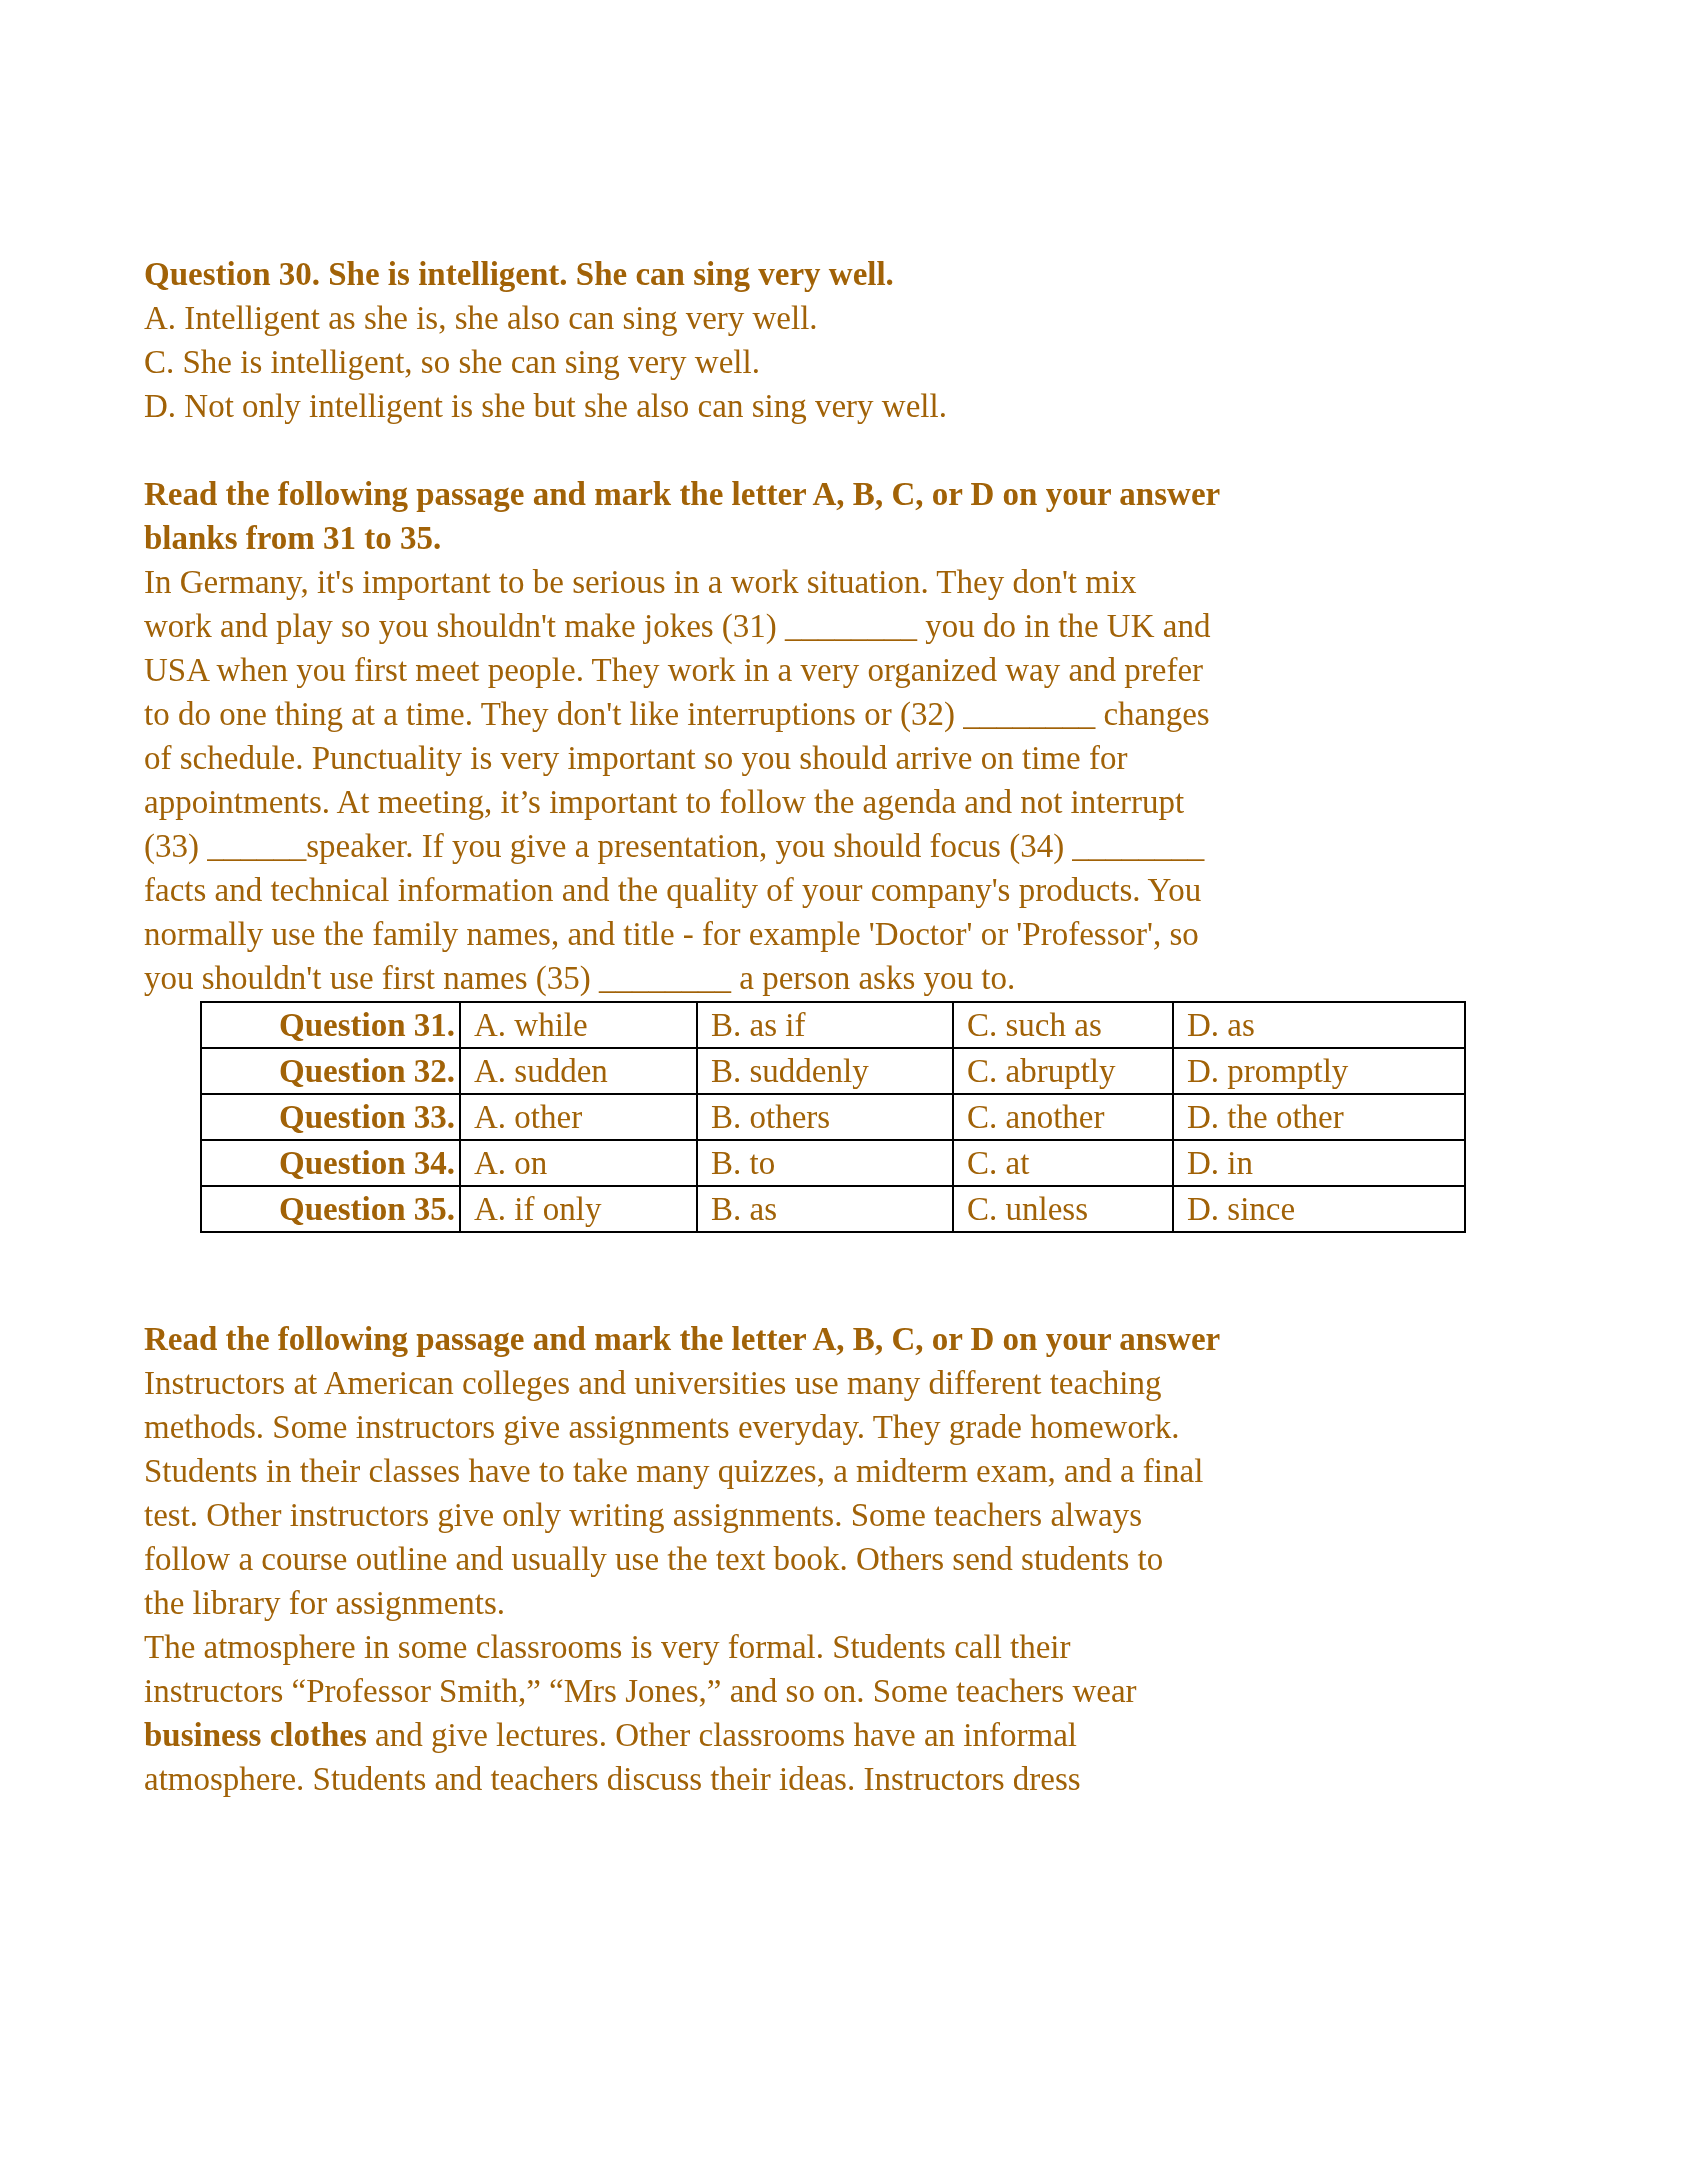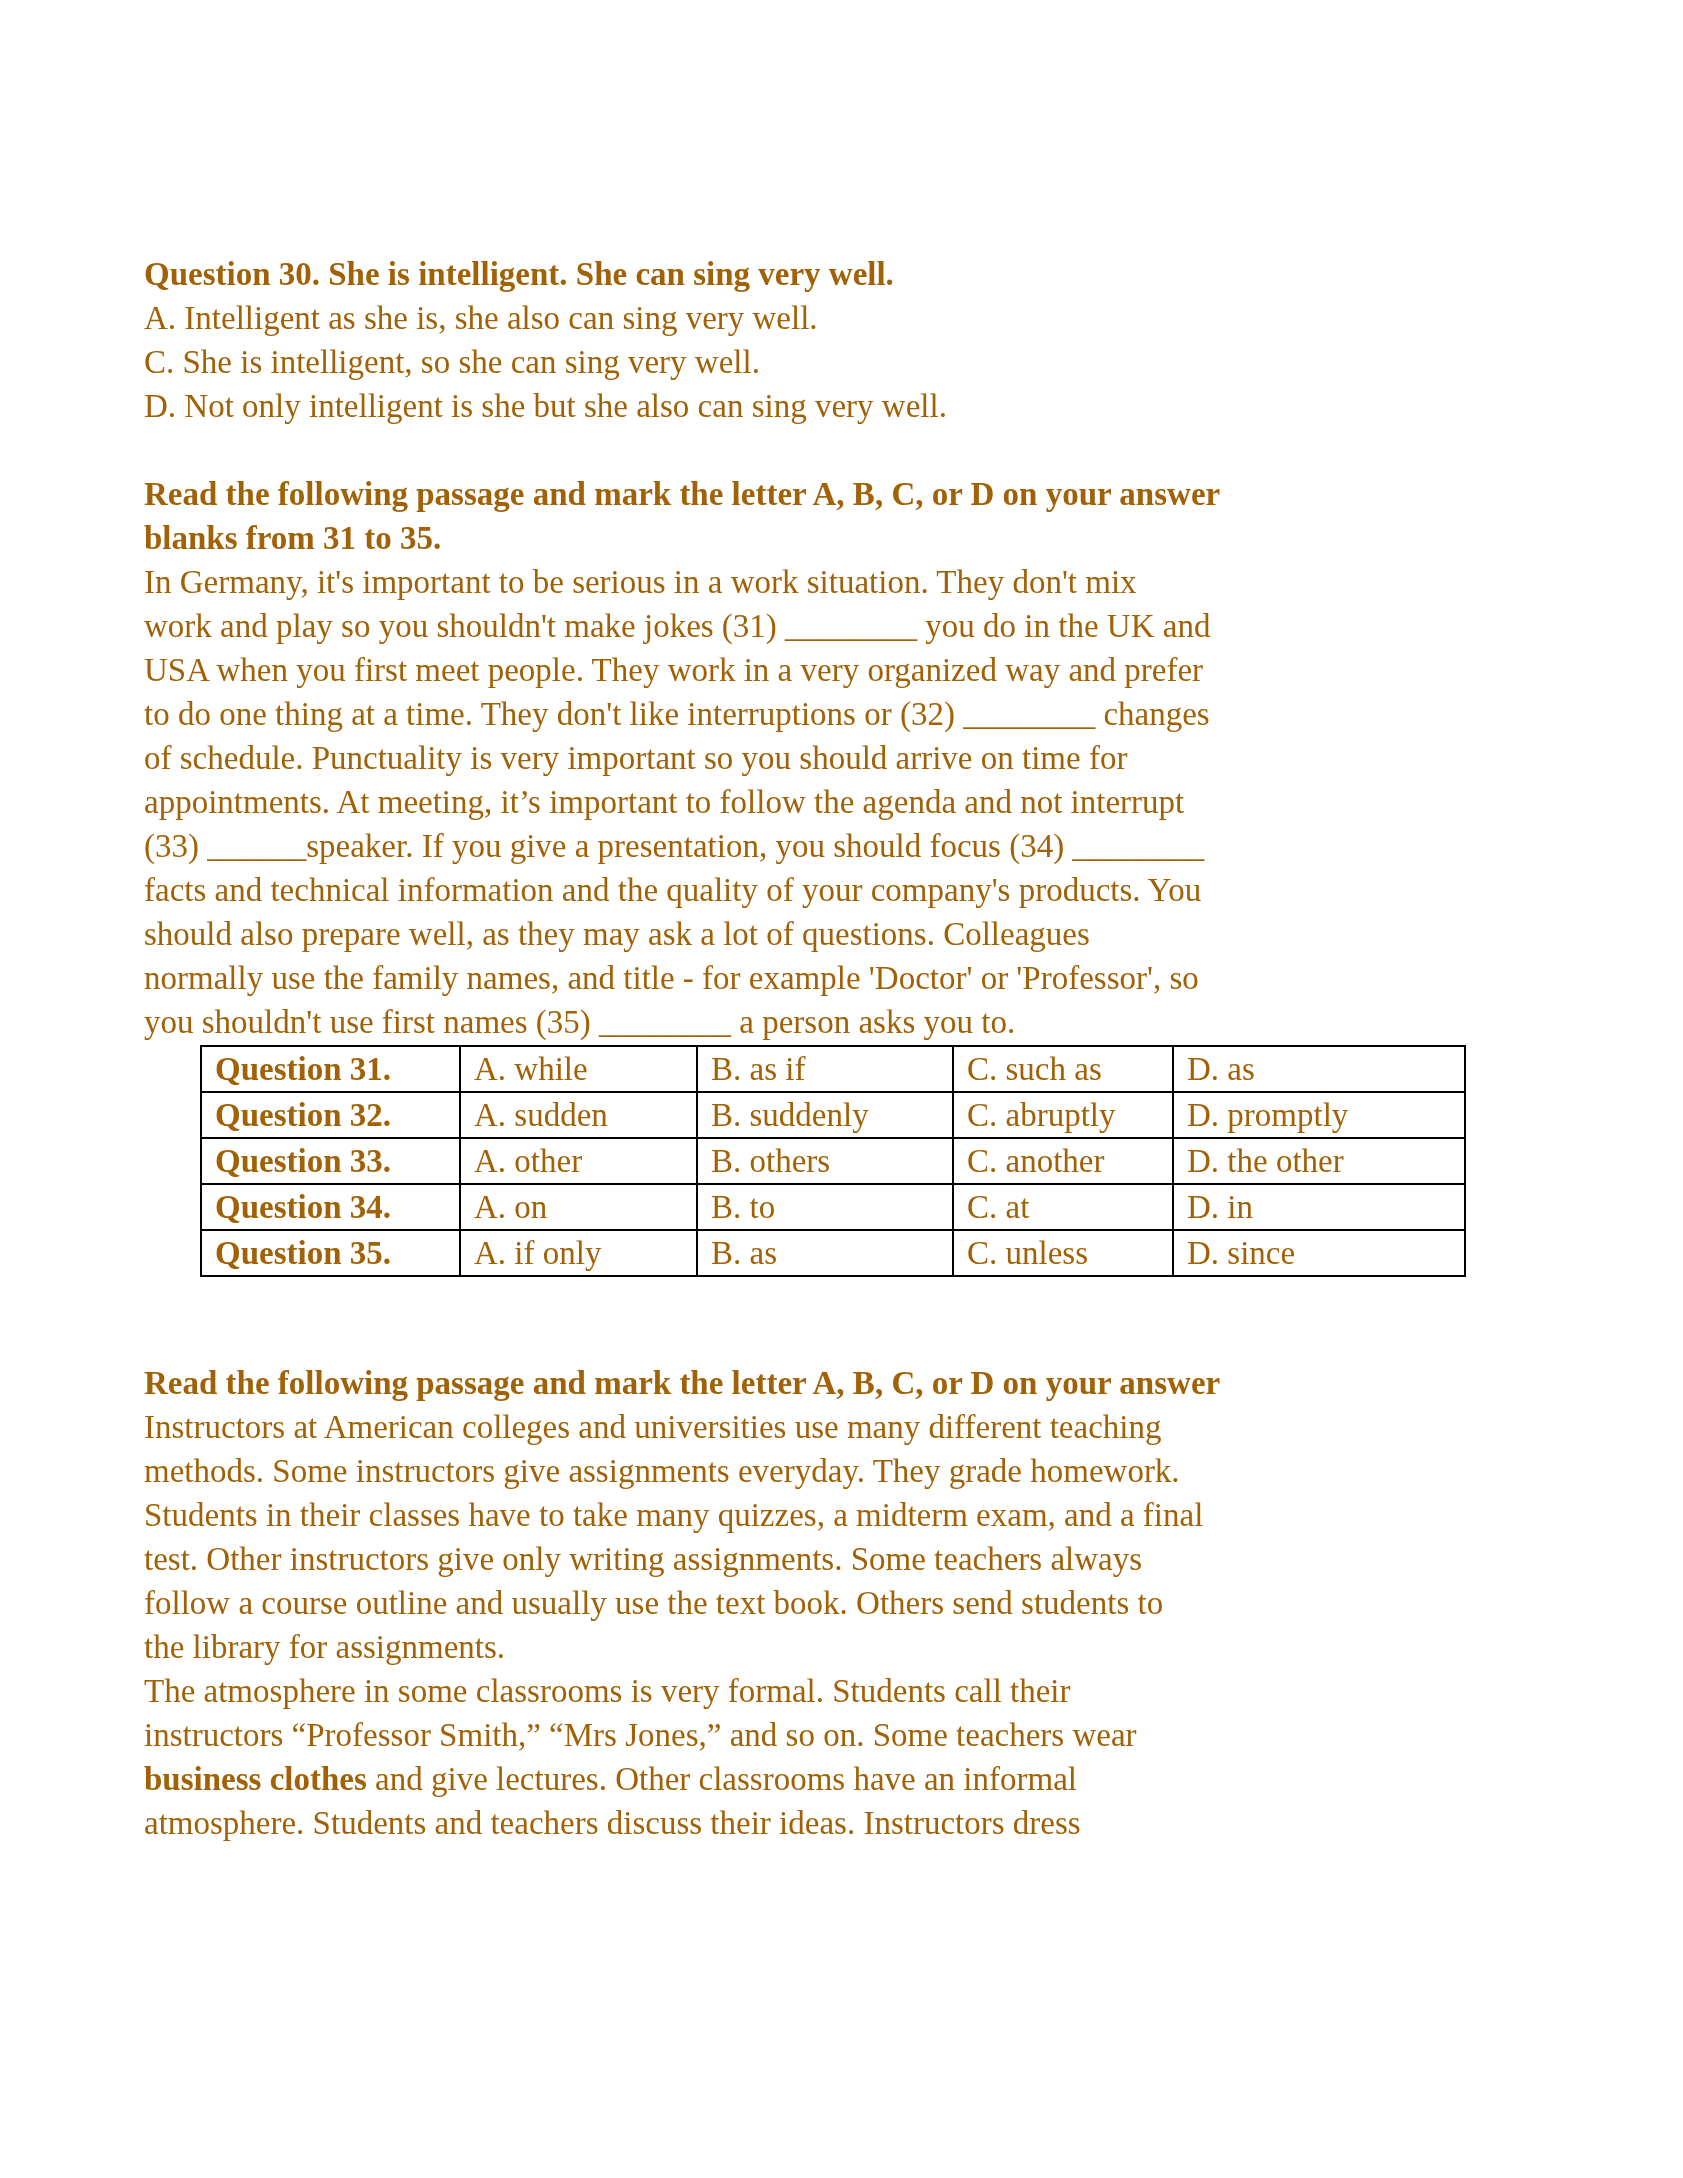--- a/index.html
+++ b/index.html
@@ -37,21 +37,21 @@
   .qtable td{
     border:2px solid #000000;
     font-size:33px;
     line-height:44px;
     height:44px;
     padding:0 4px 0 13px;
     white-space:pre;
     vertical-align:middle;
     overflow:hidden;
   }
-  .qtable td.qlabel{font-weight:bold;}
+  .qtable td.qlabel{font-weight:bold;text-align:right;}
   .qtable td:nth-child(1){width:240px;}
   .qtable td:nth-child(2){width:218px;}
   .qtable td:nth-child(3){width:237px;border-radius:10px;}
   .qtable td:nth-child(4){width:201px;}
   .qtable td:nth-child(5){width:273px;}
   .after-table{margin-top:84px;}
 </style>
 </head>
 <body>
 
@@ -74,21 +74,20 @@
 
     <div>
         <div class="ln"><span>In Germany, it's important to be serious in a work situation. They don't mix</span></div>
         <div class="ln"><span>work and play so you shouldn't make jokes (31) ________ you do in the UK and</span></div>
         <div class="ln"><span>USA when you first meet people. They work in a very organized way and prefer</span></div>
         <div class="ln"><span>to do one thing at a time. They don't like interruptions or (32) ________ changes</span></div>
         <div class="ln"><span>of schedule. Punctuality is very important so you should arrive on time for</span></div>
         <div class="ln"><span>appointments. At meeting, it’s important to follow the agenda and not interrupt</span></div>
         <div class="ln"><span>(33) ______speaker. If you give a presentation, you should focus (34) ________</span></div>
         <div class="ln"><span>facts and technical information and the quality of your company's products. You</span></div>
-        <div class="ln"><span>should also prepare well, as they may ask a lot of questions. Colleagues</span></div>
         <div class="ln"><span>normally use the family names, and title - for example 'Doctor' or 'Professor', so</span></div>
         <div class="ln"><span>you shouldn't use first names (35) ________ a person asks you to.</span></div>
       </div>
 
     <table class="qtable">
       <tbody>
           <tr>
             <td class="qlabel">Question 31.</td>
             <td>A. while</td>
             <td>B. as if</td>

